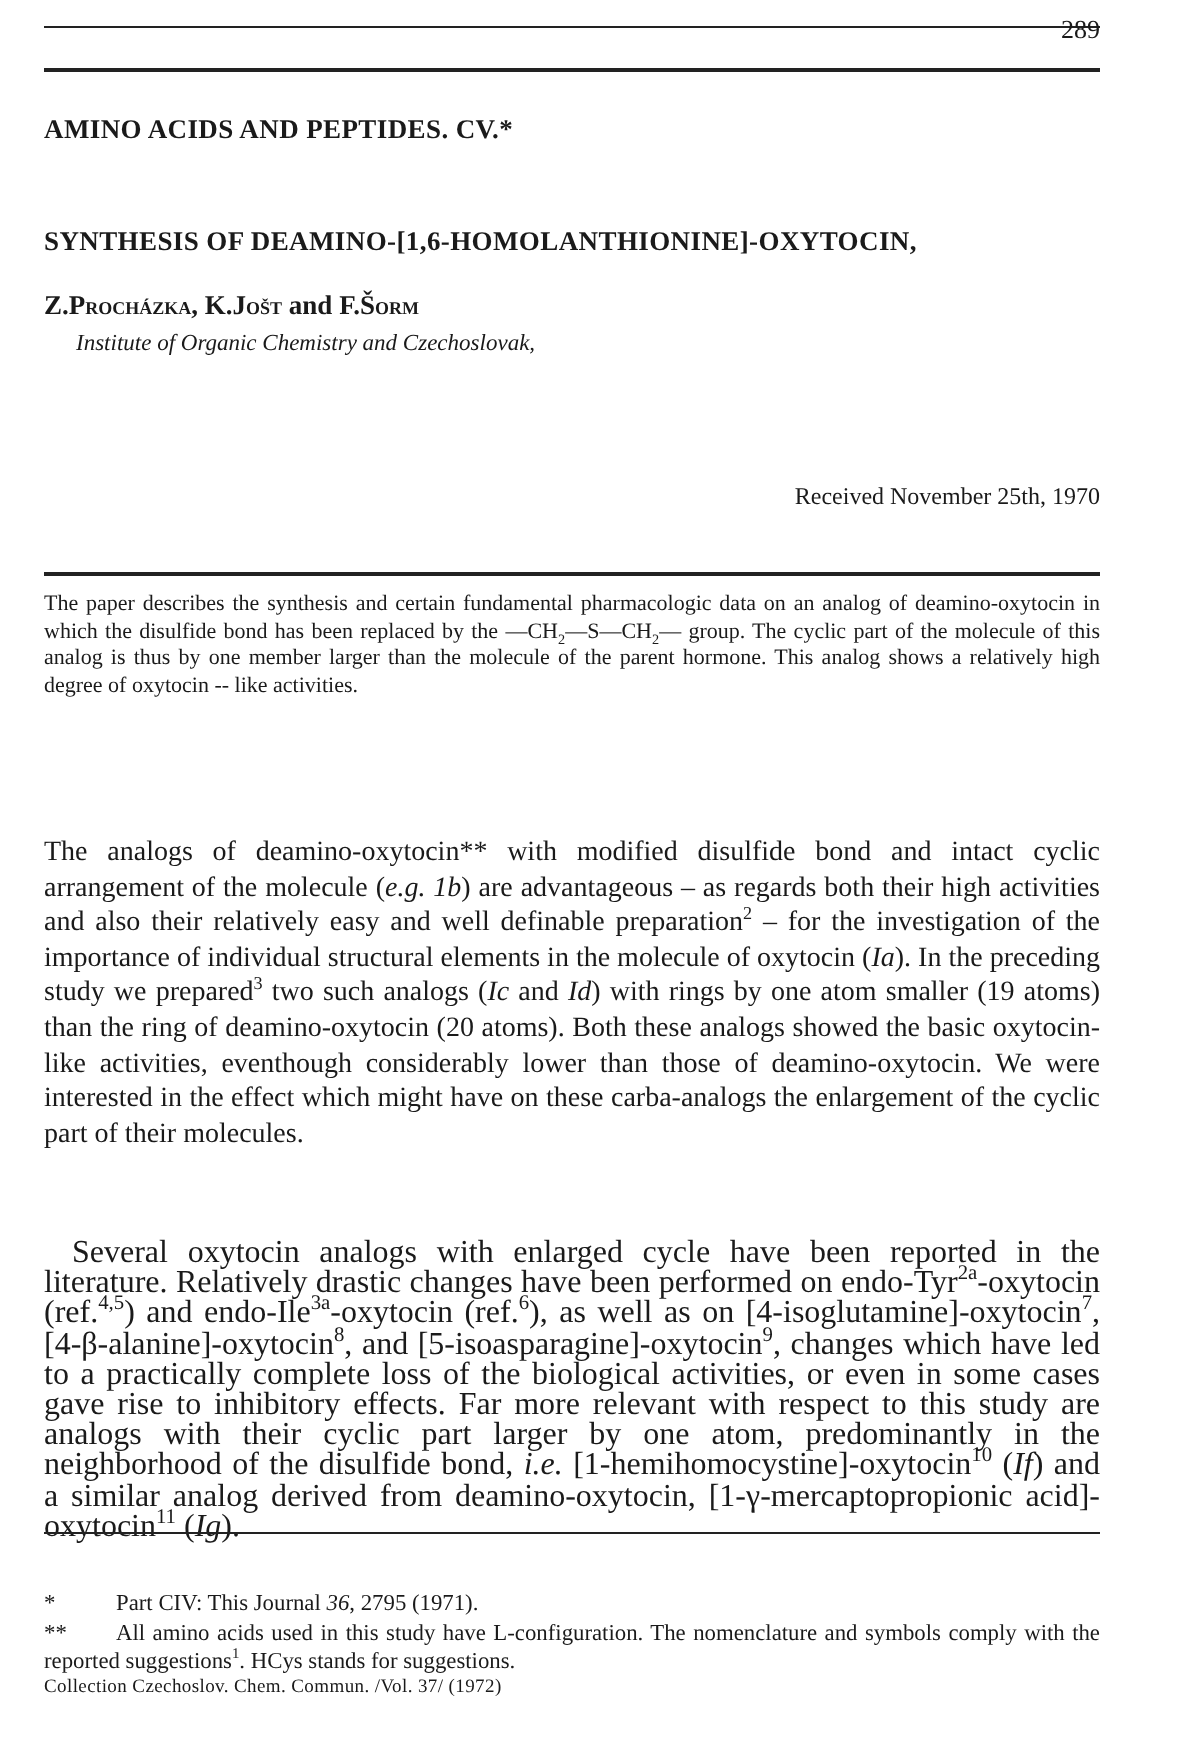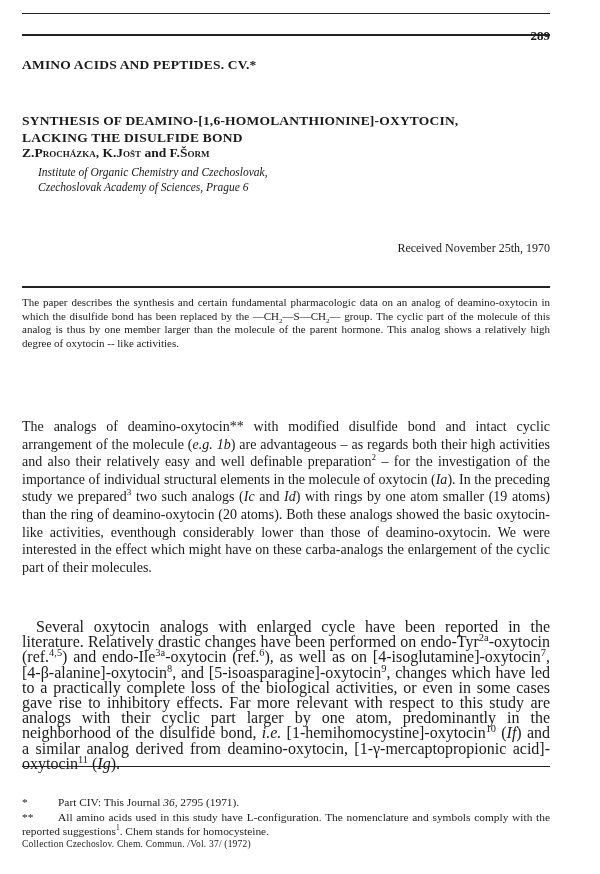--- a/index.html
+++ b/index.html
@@ -1,21 +1,21 @@
 <!DOCTYPE html>
 <html><head>
 <meta charset="utf-8">
 <style>
   html, body { margin: 0; padding: 0; background: #ffffff; }
   body { width: 600px; height: 874px; position: relative; overflow: hidden;
          font-family: "Liberation Serif", "DejaVu Serif", serif; color: #1a1a1a; }
   .abs { position: absolute; }
   .rule { position: absolute; left: 22px; width: 528px; height: 0; border-top: 1px solid #222; }
   .rule.thick { border-top-width: 2px; }
-  .pagenum { right: 50px; top: 28px; font-weight: bold; font-size: 13px; }
+  .pagenum { right: 50px; top: 7px; font-weight: normal; font-size: 13px; }
   .series { left: 22px; top: 57px; font-weight: bold; font-size: 13.5px; letter-spacing: 0.2px; }
   .title { left: 22px; top: 84px; font-weight: bold; font-size: 13.5px; line-height: 17px; letter-spacing: 0.2px; margin-top: 28px; }
   .authors { left: 22px; top: 145px; font-size: 13.5px; font-weight: bold; }
   .authors .sc { font-variant: small-caps; }
   .affil { left: 38px; top: 165px; font-style: italic; font-size: 11.5px; line-height: 15px; }
   .received { right: 50px; top: 241px; font-size: 12px; text-align: right; }
   .abstract { left: 22px; top: 296px; width: 528px; font-size: 11px; line-height: 13.6px; text-align: justify; }
   .body1 { left: 22px; top: 418px; width: 528px; font-size: 14px; line-height: 17.6px; text-align: justify; }
   .body2 { left: 22px; top: 619px; width: 528px; font-size: 16px; line-height: 15.2px; text-align: justify; font-family: Liberation Serif, serif; }
   .body2 p { margin: 0; text-indent: 14px; }
@@ -31,30 +31,28 @@
 <body>
 
 <div class="rule" style="top:13px;"></div>
 <div class="abs pagenum">289</div>
 <div class="rule thick" style="top:34px;"></div>
 
 <div class="abs series">AMINO ACIDS AND PEPTIDES. CV.*</div>
 
 <div class="abs title">
   <div>SYNTHESIS OF DEAMINO-[1,6-HOMOLANTHIONINE]-OXYTOCIN,</div>
-  <div>LACKING THE DISULFIDE BOND</div>
 </div>
 
 <div class="abs authors">
   <span>Z.</span><span class="sc">Procházka</span><span>, </span><span>K.</span><span class="sc">Jošt</span><span> and </span><span>F.</span><span class="sc">Šorm</span>
 </div>
 
 <div class="abs affil">
   <div>Institute of Organic Chemistry and Czechoslovak,</div>
-  <div>Czechoslovak Academy of Sciences, Prague 6</div>
 </div>
 
 <div class="abs received">Received November 25th, 1970</div>
 
 <div class="rule thick" style="top:286px;"></div>
 
 <div class="abs abstract">
   <p><span>The paper describes the synthesis and certain fundamental pharmacologic data on an analog of deamino-oxytocin in which the disulfide bond has been replaced by the </span><span>—CH</span><sub>2</sub><span>—S—CH</span><sub>2</sub><span>—</span><span> group. The cyclic part of the molecule of this analog is thus by one member larger than the molecule of the parent hormone. This analog shows a relatively high degree of oxytocin -- like activities.</span></p>
 </div>
 
@@ -63,16 +61,16 @@
 </div>
 
 <div class="abs body2">
   <p><span>Several oxytocin analogs with enlarged cycle have been reported in the literature. Relatively drastic changes have been performed on endo-Tyr</span><sup>2a</sup><span>-oxytocin (ref.</span><sup>4,5</sup><span>) and endo-Ile</span><sup>3a</sup><span>-oxytocin (ref.</span><sup>6</sup><span>), as well as on [4-isoglutamine]-oxytocin</span><sup>7</sup><span>, [4-β-alanine]-oxytocin</span><sup>8</sup><span>, and [5-isoasparagine]-oxytocin</span><sup>9</sup><span>, changes which have led to a practically complete loss of the biological activities, or even in some cases gave rise to inhibitory effects. Far more relevant with respect to this study are analogs with their cyclic part larger by one atom, predominantly in the neighborhood of the disulfide bond, </span><i>i.e.</i><span> [1-hemihomocystine]-oxytocin</span><sup>10</sup><span> (</span><i>If</i><span>) and a similar analog derived from deamino-oxytocin, [1-γ-mercaptopropionic acid]-oxytocin</span><sup>11</sup><span> (</span><i>Ig</i><span>).</span></p>
 </div>
 
 <div class="rule" style="top:766px;"></div>
 
 <div class="abs fn">
   <div><span class="mark">*</span><span>Part CIV: This Journal </span><i>36</i><span>, 2795 (1971).</span></div>
-  <div><span class="mark">**</span><span>All amino acids used in this study have </span><span style="font-variant:small-caps">L</span><span>-configuration. The nomenclature and symbols comply with the reported suggestions</span><sup>1</sup><span>. Chem stands for homocysteine.</span></div>
+  <div><span class="mark">**</span><span>All amino acids used in this study have </span><span style="font-variant:small-caps">L</span><span>-configuration. The nomenclature and symbols comply with the reported suggestions</span><sup>1</sup><span>. HCys stands for suggestions.</span></div>
 </div>
 
 <div class="abs footer">Collection Czechoslov. Chem. Commun. /Vol. 37/ (1972)</div>
 
 </body></html>

